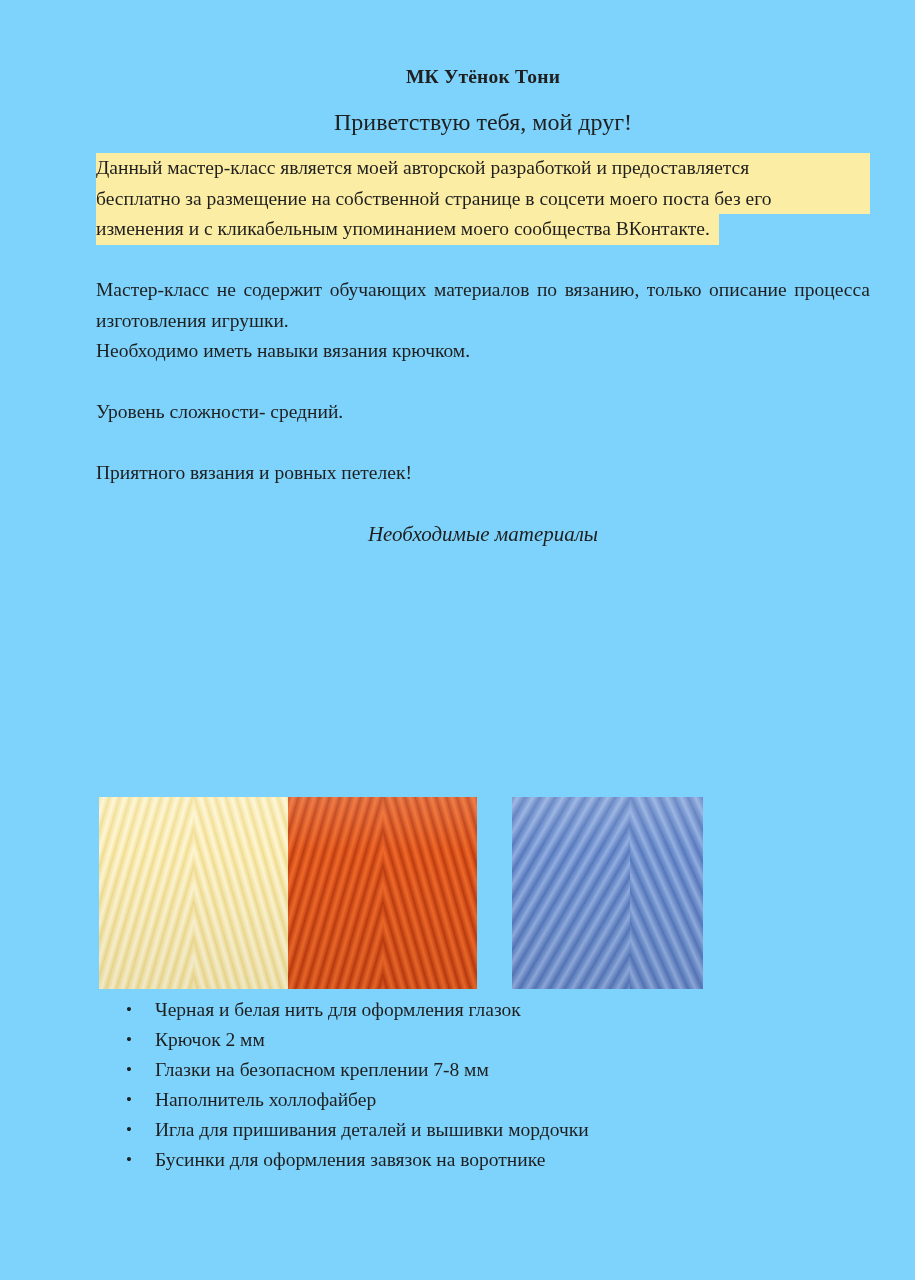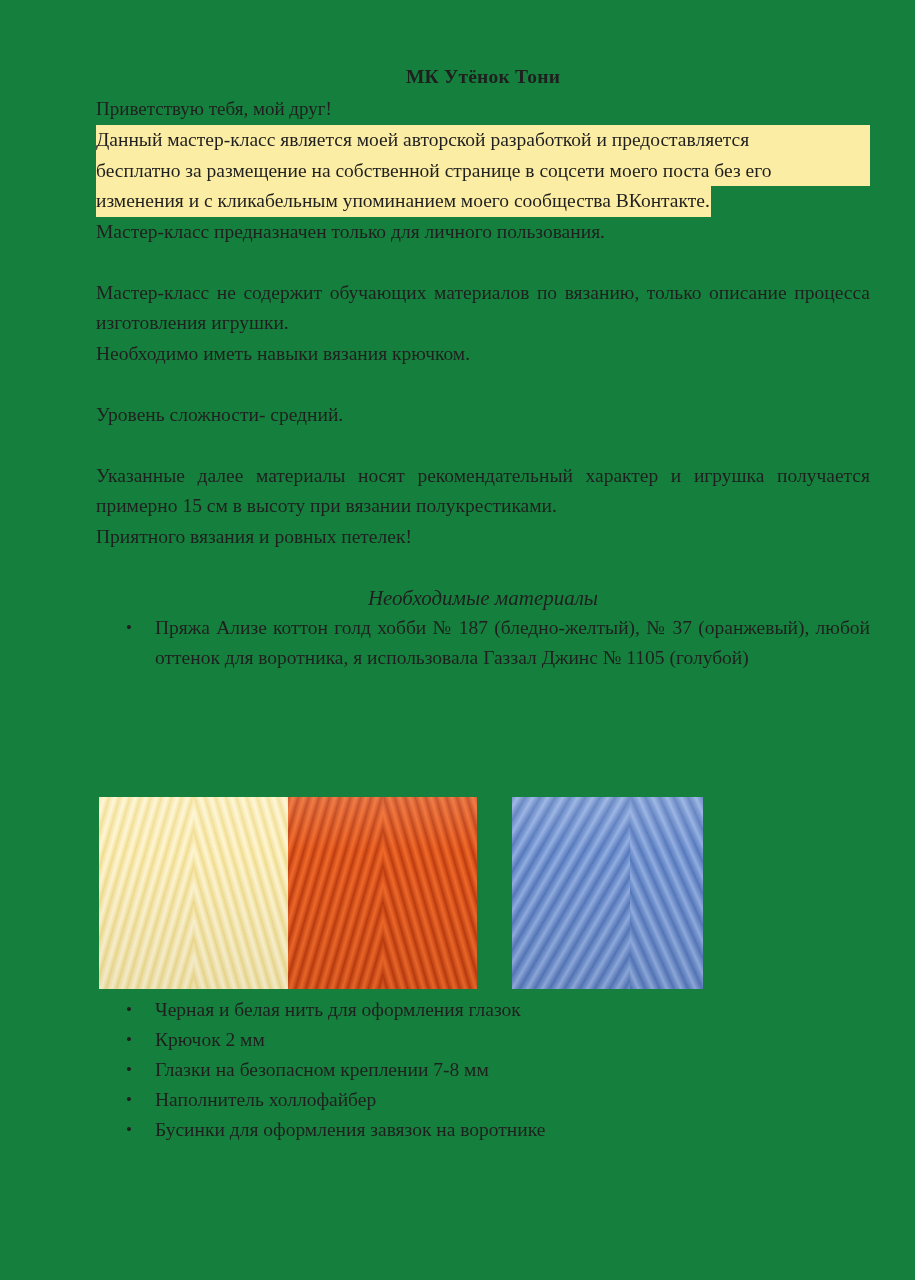--- a/index.html
+++ b/index.html
@@ -15,43 +15,44 @@
     position: relative;
     font-family: "Liberation Serif", "DejaVu Serif", serif;
     color: #1f1f1f;
     overflow: hidden;
   }
   .page {
     position: absolute;
     left: 0; top: 0;
     width: 915px;
     height: 1280px;
-    background: #15803d;
+    background: #7dd3fc;
     padding: 0;
   }
   .content {
     position: absolute;
     left: 96px;
     top: 62px;
     width: 774px;
   }
 
   
   .doc-title {
     text-align: center;
     font-weight: bold;
     font-size: 19.5px;
     line-height: 30px;
     margin: 0 0 0 0;
     letter-spacing: 0.2px;
   }
   .greeting {
-    font-size: 19px;
+    text-align: center;
+    font-size: 24px;
     line-height: 33px;
-    margin: 0;
+    margin: 14px;
   }
   p.body-line {
     font-size: 19.5px;
     line-height: 30.5px;
     margin: 0;
     text-align: justify;
     text-justify: inter-word;
   }
   p.body-line.nojust { text-align: left; }
   .spacer-line { height: 30.5px; }
@@ -78,21 +79,21 @@
   .hl-line .stretch::after {
     content: "";
     display: inline-block;
     width: 100%;
     height: 0;
   }
   .hl-line.last {
     display: inline-block;
     width: auto;
     white-space: normal;
-    padding-right: 1px;
+    padding-right: 9px;
   }
 
   
   .materials-heading {
     text-align: center;
     font-style: italic;
     font-size: 21px;
     line-height: 30px;
     margin: 0;
   }
@@ -202,43 +203,38 @@
     <h1 class="doc-title">МК Утёнок Тони</h1>
 
     <p class="greeting">Приветствую тебя, мой друг!</p>
 
     <div class="hl-block">
       <span class="hl-line"><span class="stretch">Данный мастер-класс является моей авторской разработкой и предоставляется</span></span>
       <span class="hl-line"><span class="stretch">бесплатно за размещение на собственной странице в соцсети моего поста без его</span></span>
       <span class="hl-line last">изменения и с кликабельным упоминанием моего сообщества ВКонтакте.</span>
     </div>
 
-    <p class="body-line nojust">Мастер-класс предназначен только для личного пользования.</p>
 
     <div class="spacer-line"></div>
 
     <p class="body-line">Мастер-класс не содержит обучающих материалов по вязанию, только описание процесса изготовления игрушки.</p>
     <p class="body-line nojust">Необходимо иметь навыки вязания крючком.</p>
 
     <div class="spacer-line"></div>
 
     <p class="body-line nojust">Уровень сложности- средний.</p>
 
     <div class="spacer-line"></div>
 
-    <p class="body-line">Указанные далее материалы носят рекомендательный характер и игрушка получается примерно 15 см в высоту при вязании полукрестиками.</p>
     <p class="body-line nojust">Приятного вязания и ровных петелек!</p>
 
     <div class="spacer-line"></div>
 
     <p class="materials-heading">Необходимые материалы</p>
 
-    <ul class="bullets">
-      <li class="justified">Пряжа Ализе коттон голд хобби № 187 (бледно-желтый), № 37 (оранжевый), любой оттенок для воротника, я использовала Газзал Джинс № 1105 (голубой)</li>
-    </ul>
 
   </div>
 
   <div class="swatch-row">
 
     <div class="swatch" id="sw-yellow">
       <div class="half-l">
           <div class="y-grad"></div>
         </div>
       <div class="half-r">
@@ -268,17 +264,18 @@
     </div>
 
   </div>
 
   <div style="position:absolute; left:96px; top:995px; width:774px;">
     <ul class="bullets supplies">
       <li>Черная и белая нить для оформления глазок</li>
       <li>Крючок 2 мм</li>
       <li>Глазки на безопасном креплении 7-8 мм</li>
       <li>Наполнитель холлофайбер</li>
+      <li>Игла для пришивания деталей и вышивки мордочки</li>
       <li>Бусинки для оформления завязок на воротнике</li>
     </ul>
   </div>
 
 </div>
 
 </body></html>

